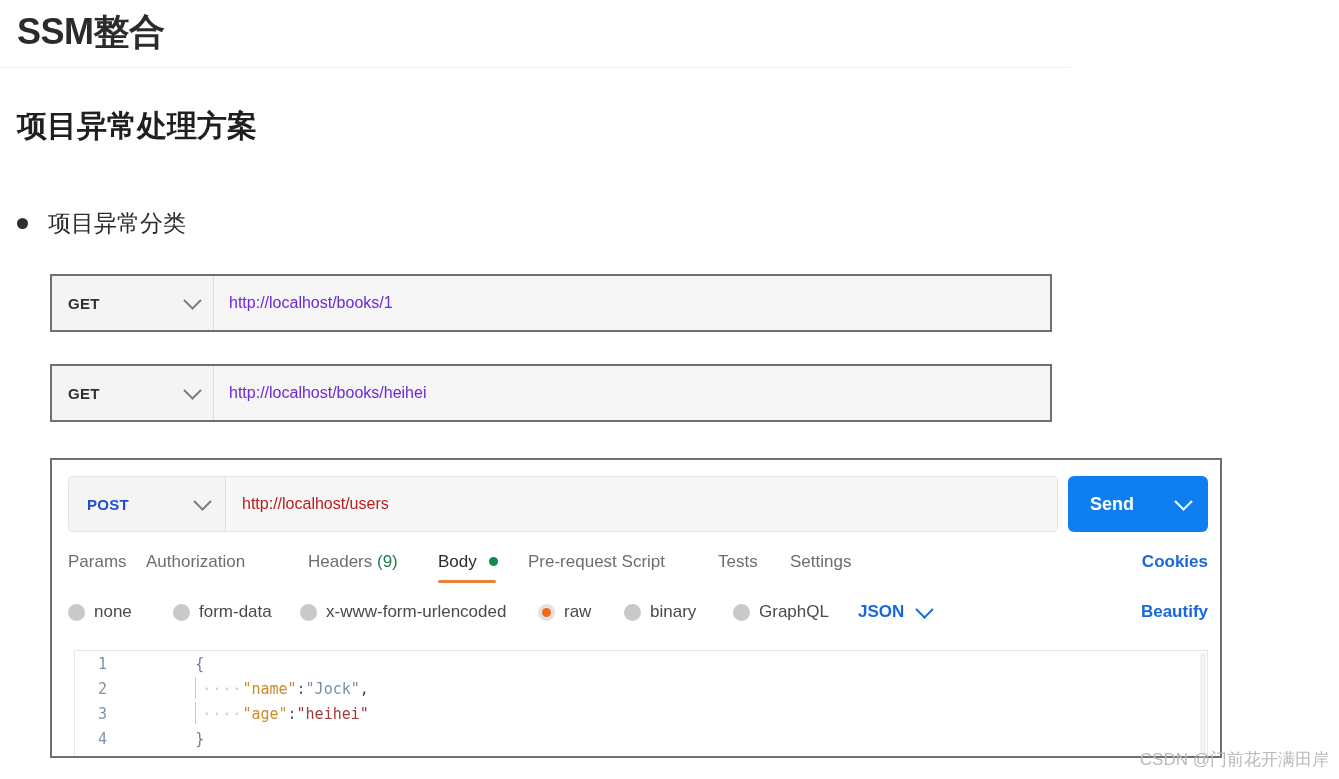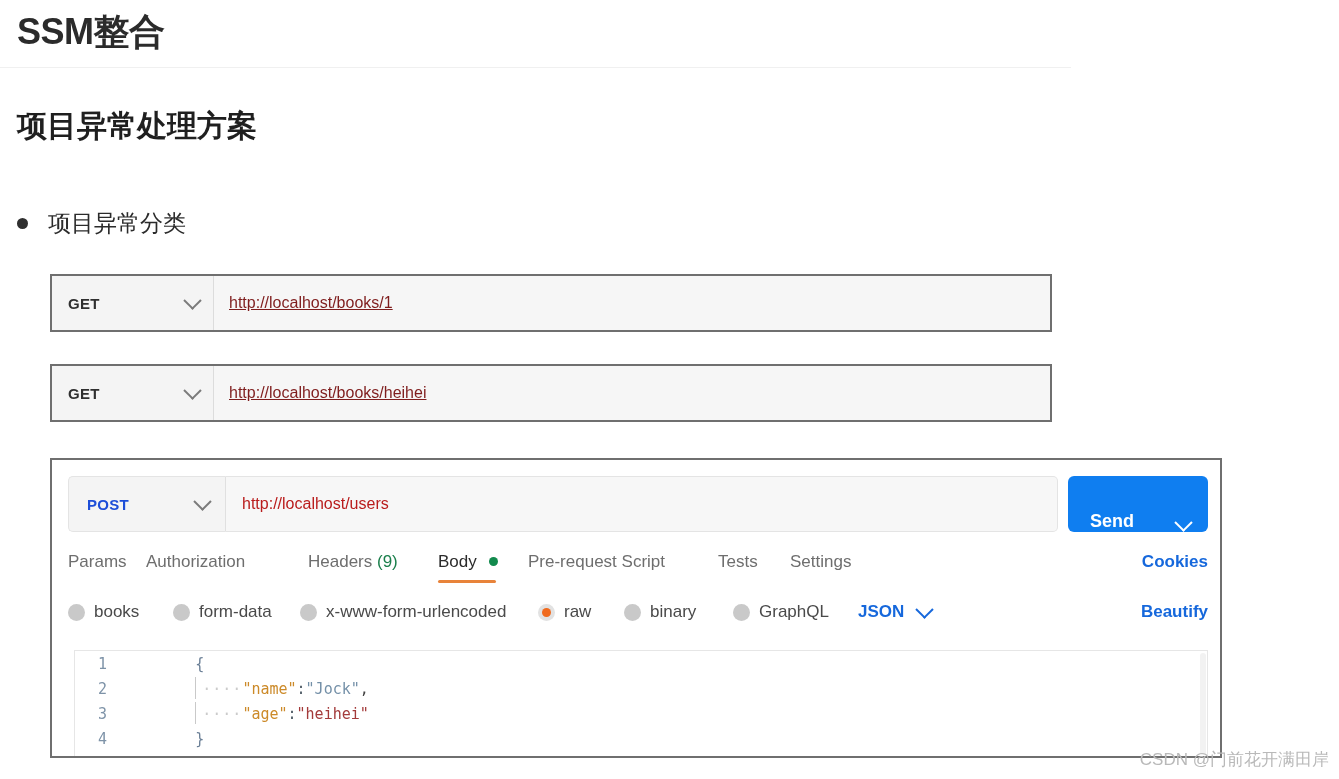--- a/index.html
+++ b/index.html
@@ -96,23 +96,22 @@
     font-weight: bold;
     color: #2f2f2f;
     letter-spacing: 0.3px;
   }
   .reqbar .url {
     flex: 1;
     display: flex;
     align-items: center;
     padding-left: 15px;
     font-size: 16px;
-    color: #7f1d1d;
+    color: #6d28d9;
     background: #f6f6f6;
-    text-decoration: underline;
   }
 
   .chev {
     display: inline-block;
     width: 11px;
     height: 11px;
     border-right: 2px solid #7b7b7b;
     border-bottom: 2px solid #7b7b7b;
     transform: rotate(45deg) translate(-2px,-2px);
   }
@@ -175,21 +174,21 @@
     font-size: 16px;
     color: #b91c1c;
     box-sizing: border-box;
     margin-right: 10px;
   }
   .pm-send {
     width: 140px;
     background: #0f7ef0;
     border-radius: 6px;
     display: flex;
-    align-items: flex-end;
+    align-items: center;
     justify-content: space-between;
     padding: 0 18px 0 22px;
     box-sizing: border-box;
     color: #fff;
     cursor: pointer;
   }
   .pm-send .s-label {
     font-size: 18px;
     font-weight: bold;
   }
@@ -449,21 +448,21 @@
     </div>
     <div class="pm-tab" style="left:722px;">
       <span>Settings</span>
     </div>
     <div class="pm-cookies">Cookies</div>
   </div>
 
   <div class="pm-radios">
     <div class="radio-item" style="left:0px;">
       <span class="radio-mark"></span>
-      <span class="radio-label">books</span>
+      <span class="radio-label">none</span>
     </div>
     <div class="radio-item" style="left:105px;">
       <span class="radio-mark"></span>
       <span class="radio-label">form-data</span>
     </div>
     <div class="radio-item" style="left:232px;">
       <span class="radio-mark"></span>
       <span class="radio-label">x-www-form-urlencoded</span>
     </div>
     <div class="radio-item" style="left:470px;">

